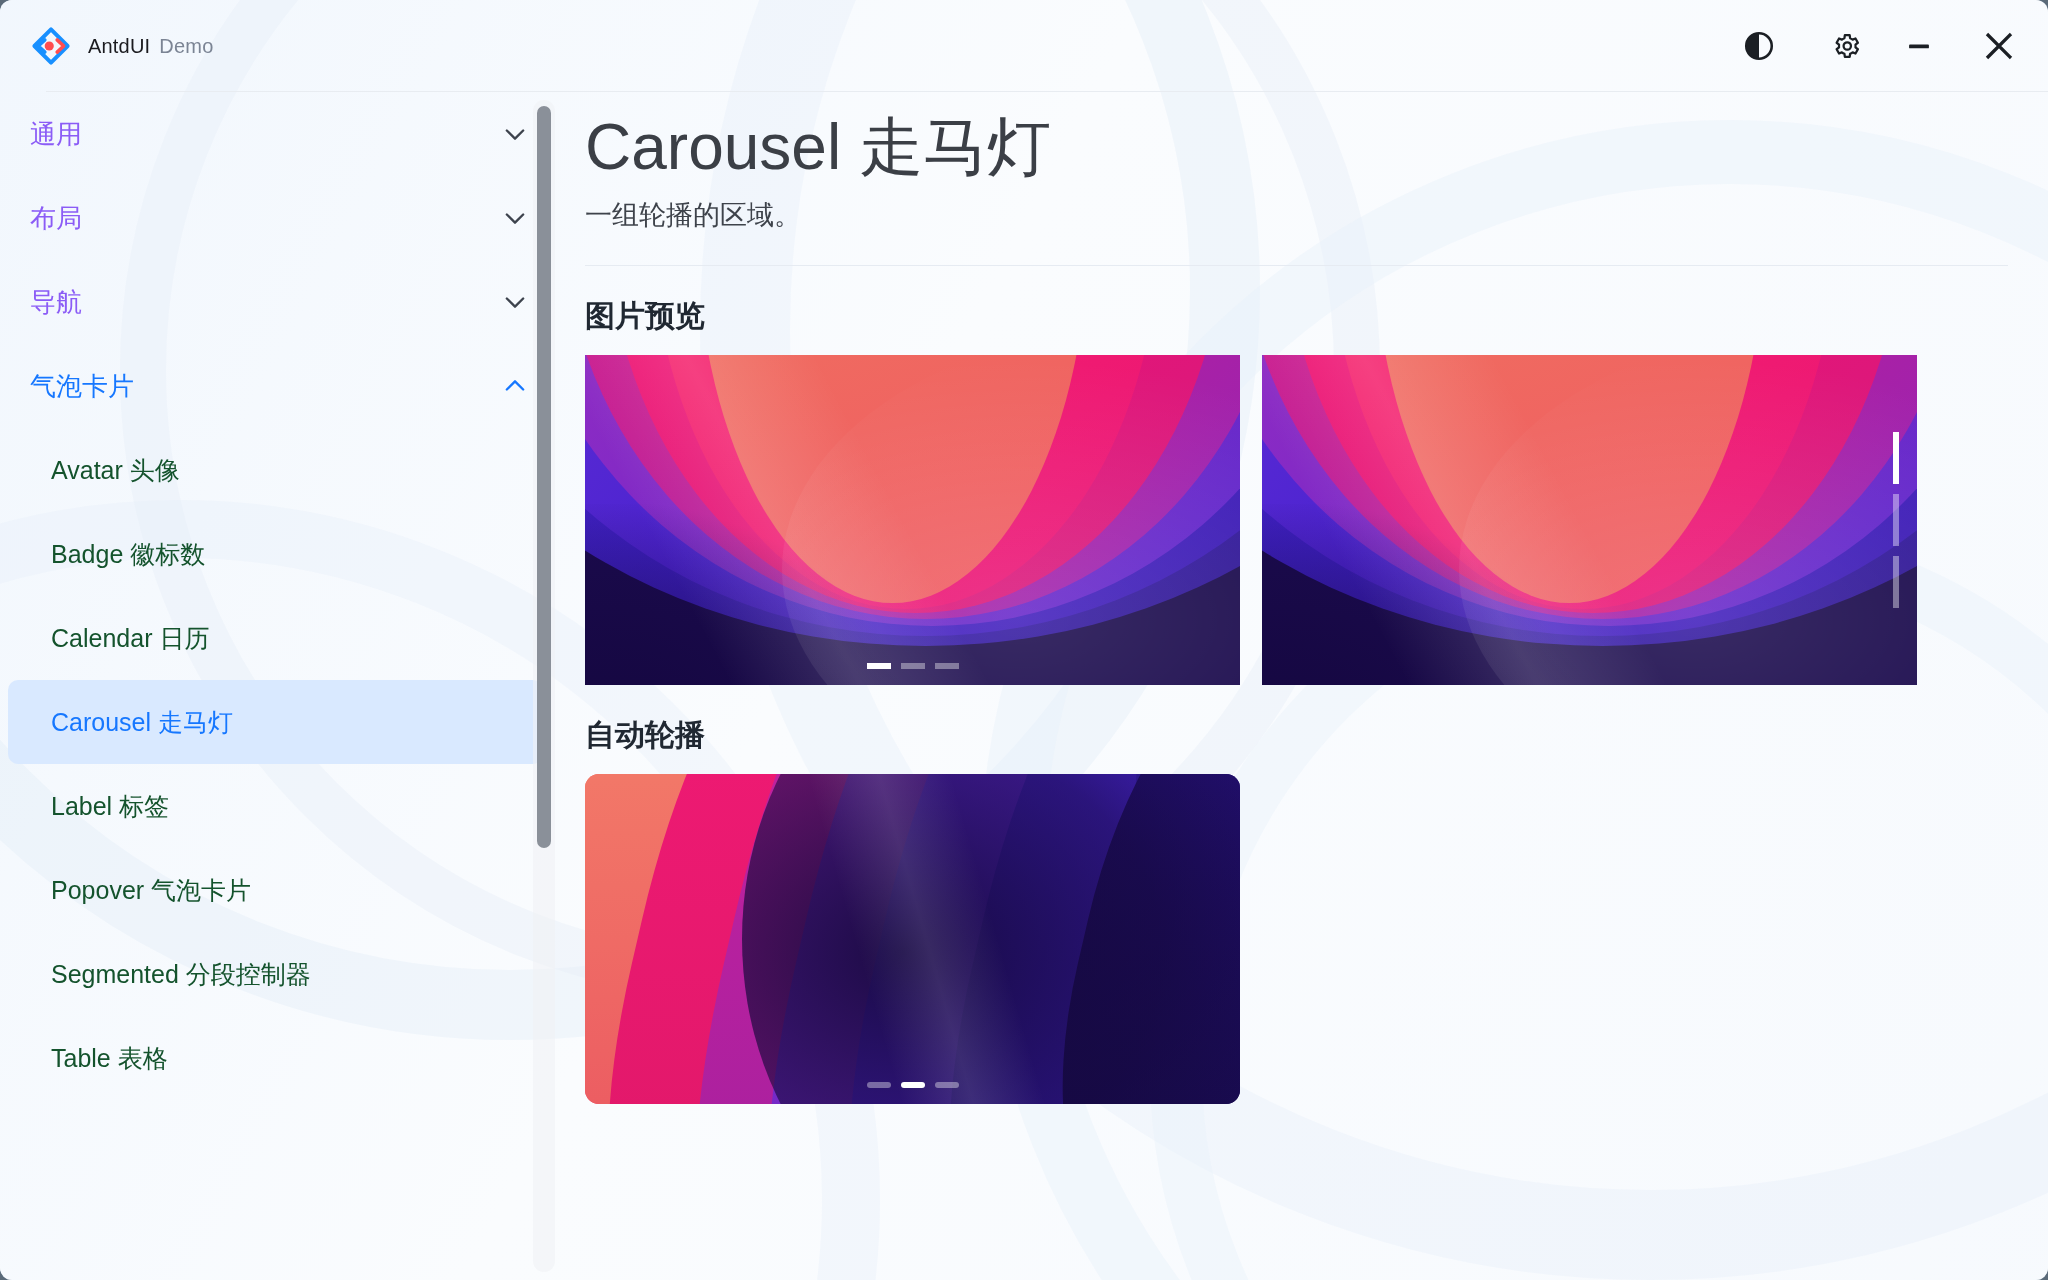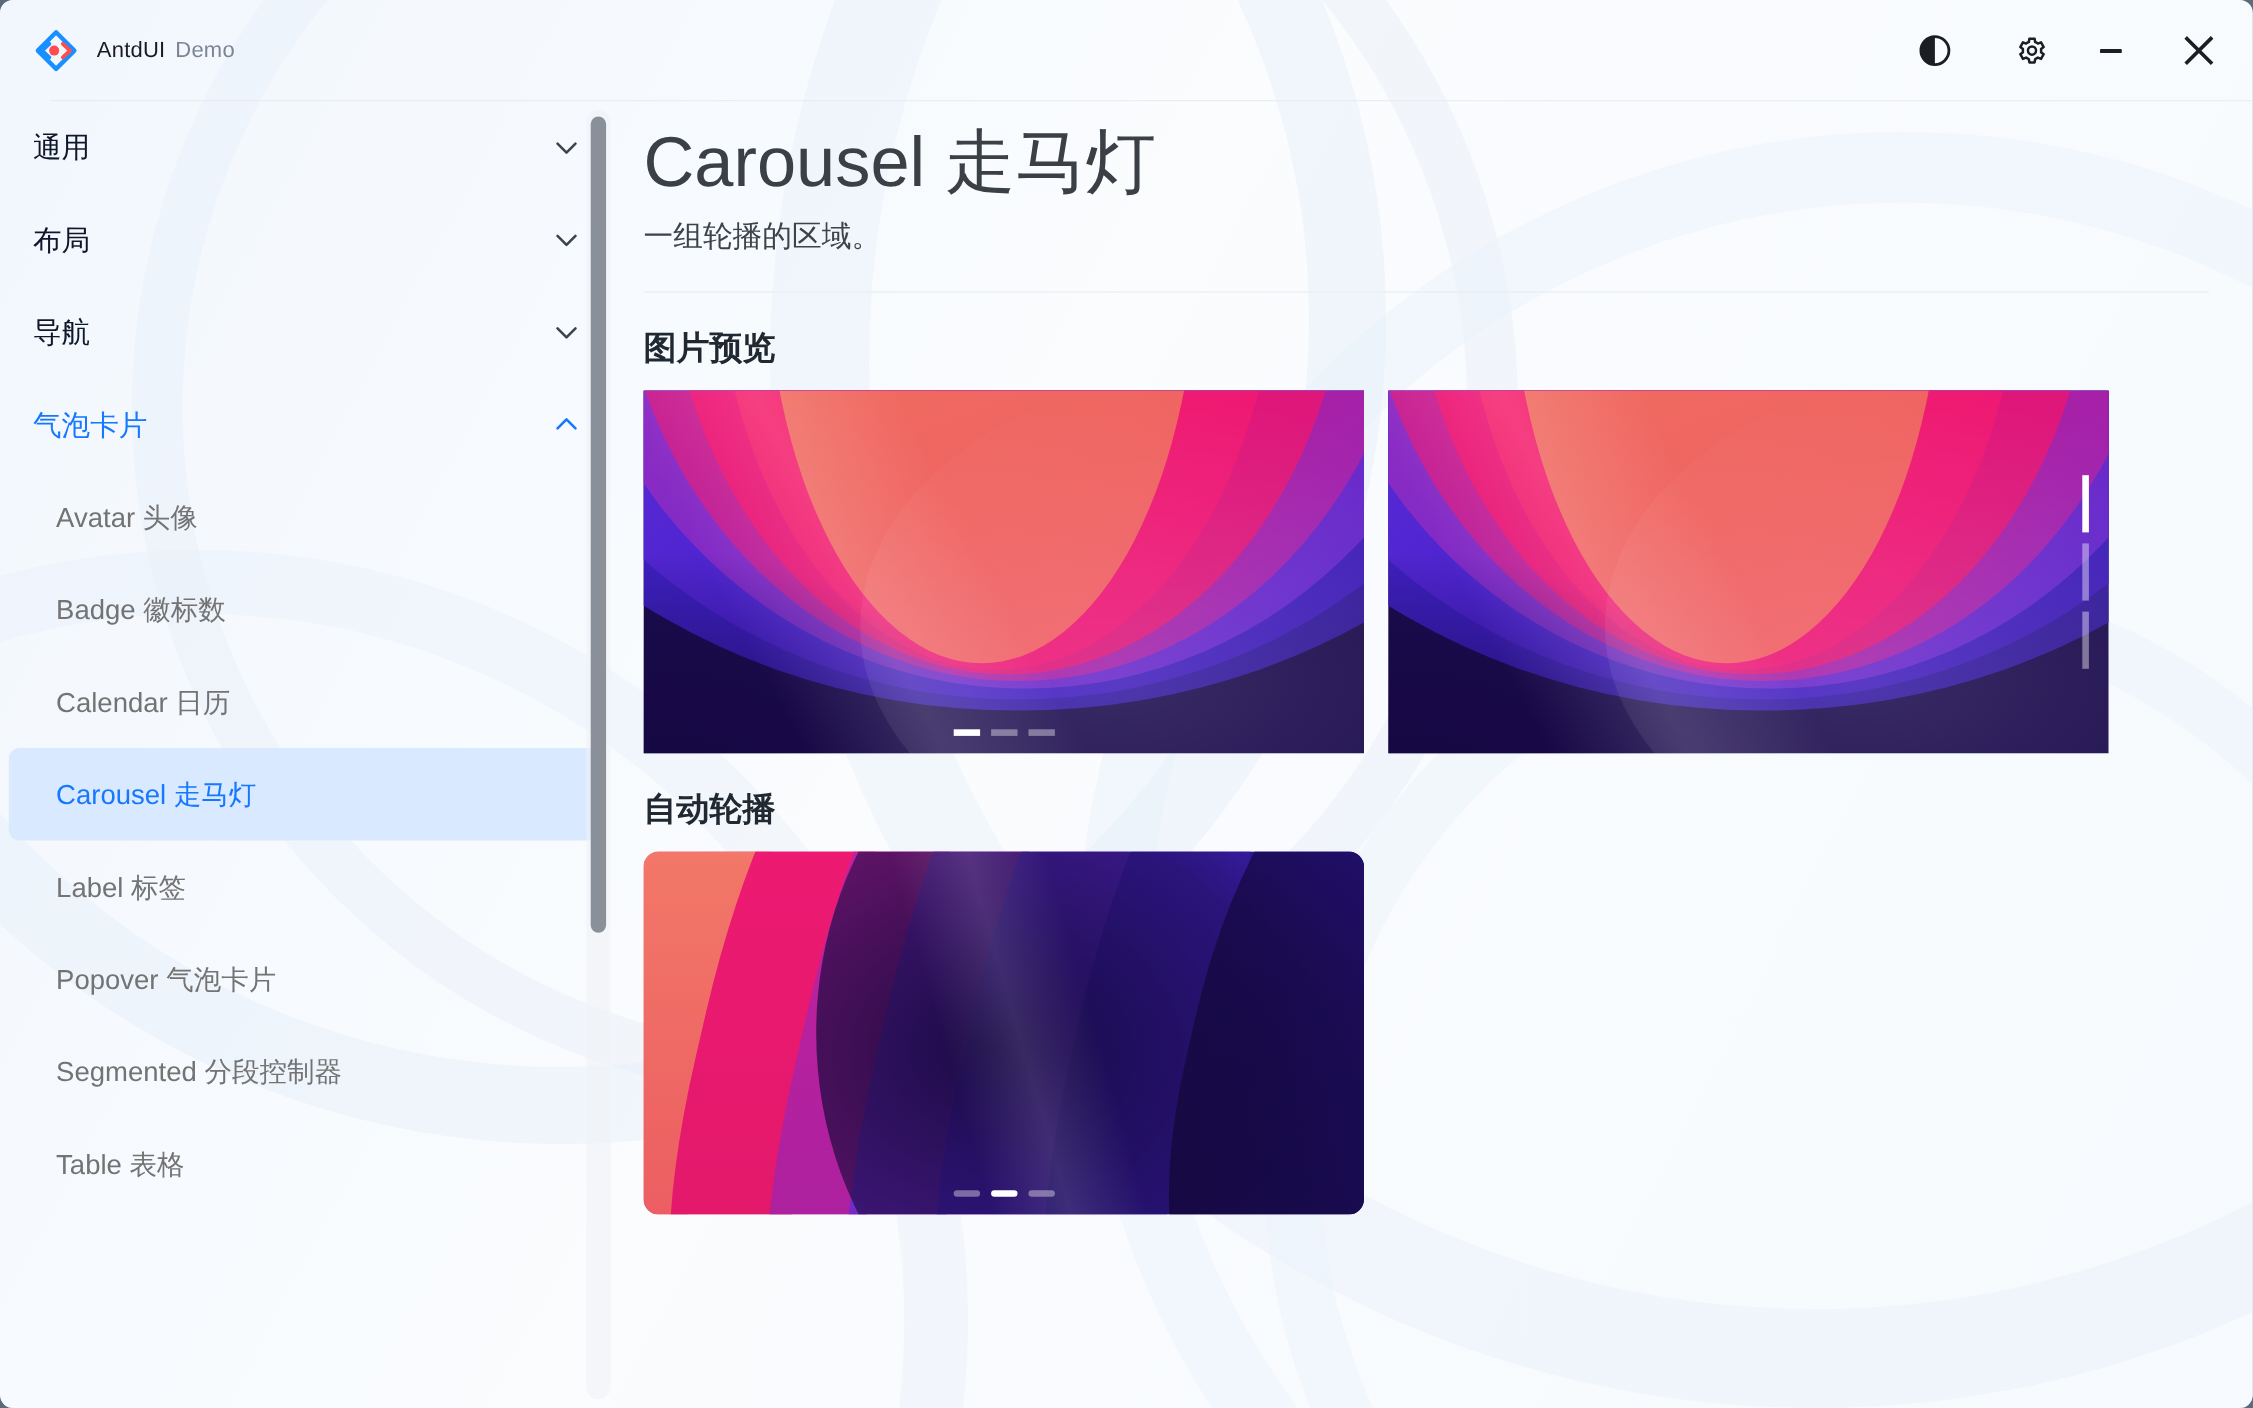--- a/index.html
+++ b/index.html
@@ -77,34 +77,34 @@
   }
   #sidebar-scroll { position: absolute; inset: 0; padding: 0 0 0 0; }
 
   .nav-group {
     height: 84px;
     display: flex; align-items: center;
     padding: 0 36px 0 30px;
     cursor: pointer;
     position: relative;
   }
-  .nav-group .label { font-size: 26px; color: #0f172a; }
+  .nav-group .label { font-size: 26px; color: #8b5cf6; }
   .nav-group.active .label { color: #1677ff; }
   .nav-group .chev { margin-left: auto; color: #3d434d; display: flex; }
   .nav-group.active .chev { color: #1677ff; }
 
   .nav-item {
     height: 84px;
     display: flex; align-items: center;
     margin: 0 22px 0 8px;
     padding-left: 43px;
     border-radius: 10px;
     cursor: pointer;
   }
-  .nav-item .label { font-size: 25px; color: #737373; }
+  .nav-item .label { font-size: 25px; color: #14532d; }
   .nav-item.selected { background: #d9e9ff; }
   .nav-item.selected .label { color: #1677ff; }
 
   
   #sb-track {
     position: absolute; right: 10px; top: 8px; width: 22px; bottom: 8px;
     background: rgba(240,242,245,.6); border-radius: 11px;
   }
   #sb-thumb {
     position: absolute; left: 4px; top: 6px; width: 14px; height: 742px;

